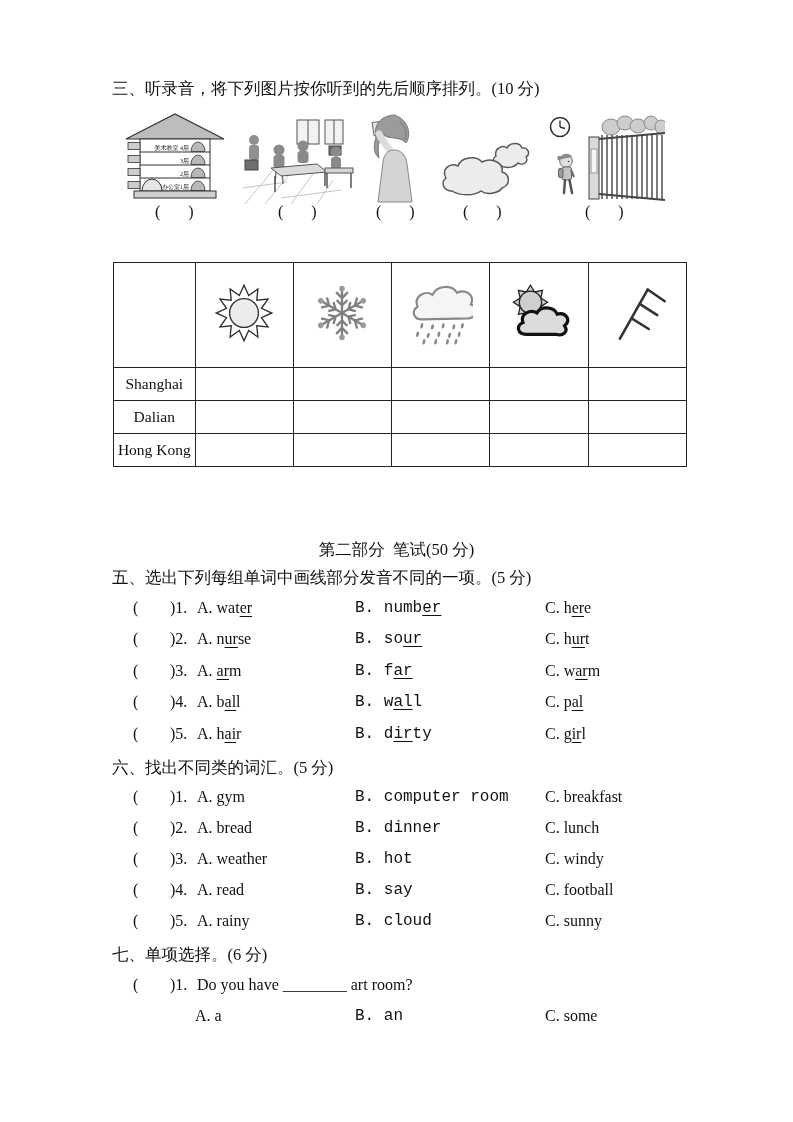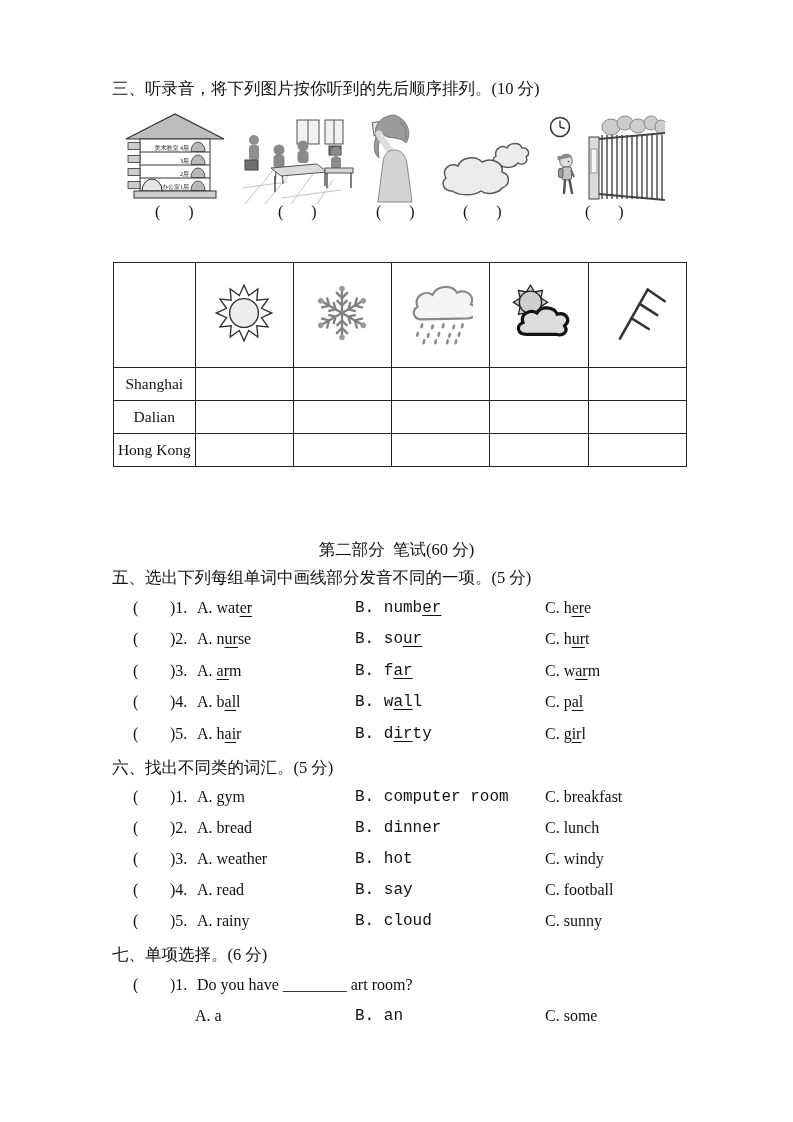--- a/index.html
+++ b/index.html
@@ -288,21 +288,21 @@
       <td>Hong Kong</td>
       <td></td>
           <td></td>
           <td></td>
           <td></td>
           <td></td>
     </tr>
   </tbody>
     </table>
 
-  <div class="abs center-line" style="top:539px">第二部分  笔试(60 分)</div>
+  <div class="abs center-line" style="top:539px">第二部分  笔试(50 分)</div>
 
   <div class="abs sec-title" style="left:112px;top:567px">五、选出下列每组单词中画线部分发音不同的一项。(5 分)</div>
 
   <div class="optrow" style="top:599px">
     <span class="o">(</span>
     <span class="n">)1.</span>
     <span class="a"><span>A. wat</span><span class="ul">er</span><span></span></span>
     <span class="b"><span>B. numb</span><span class="ul">er</span><span></span></span>
     <span class="c"><span>C. h</span><span class="ul">er</span><span>e</span></span>
   </div>

